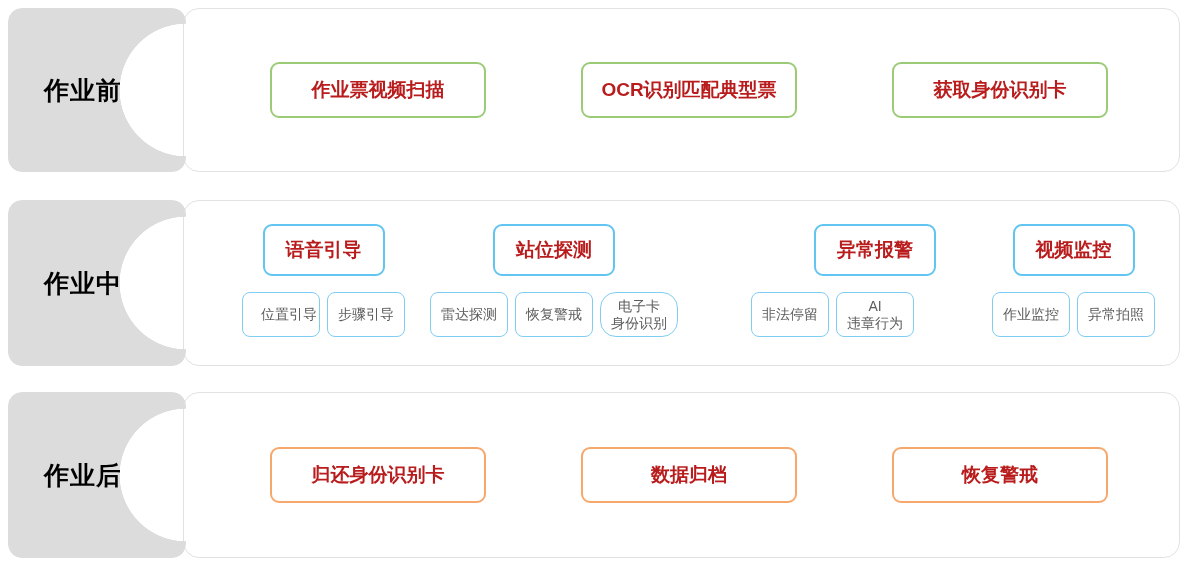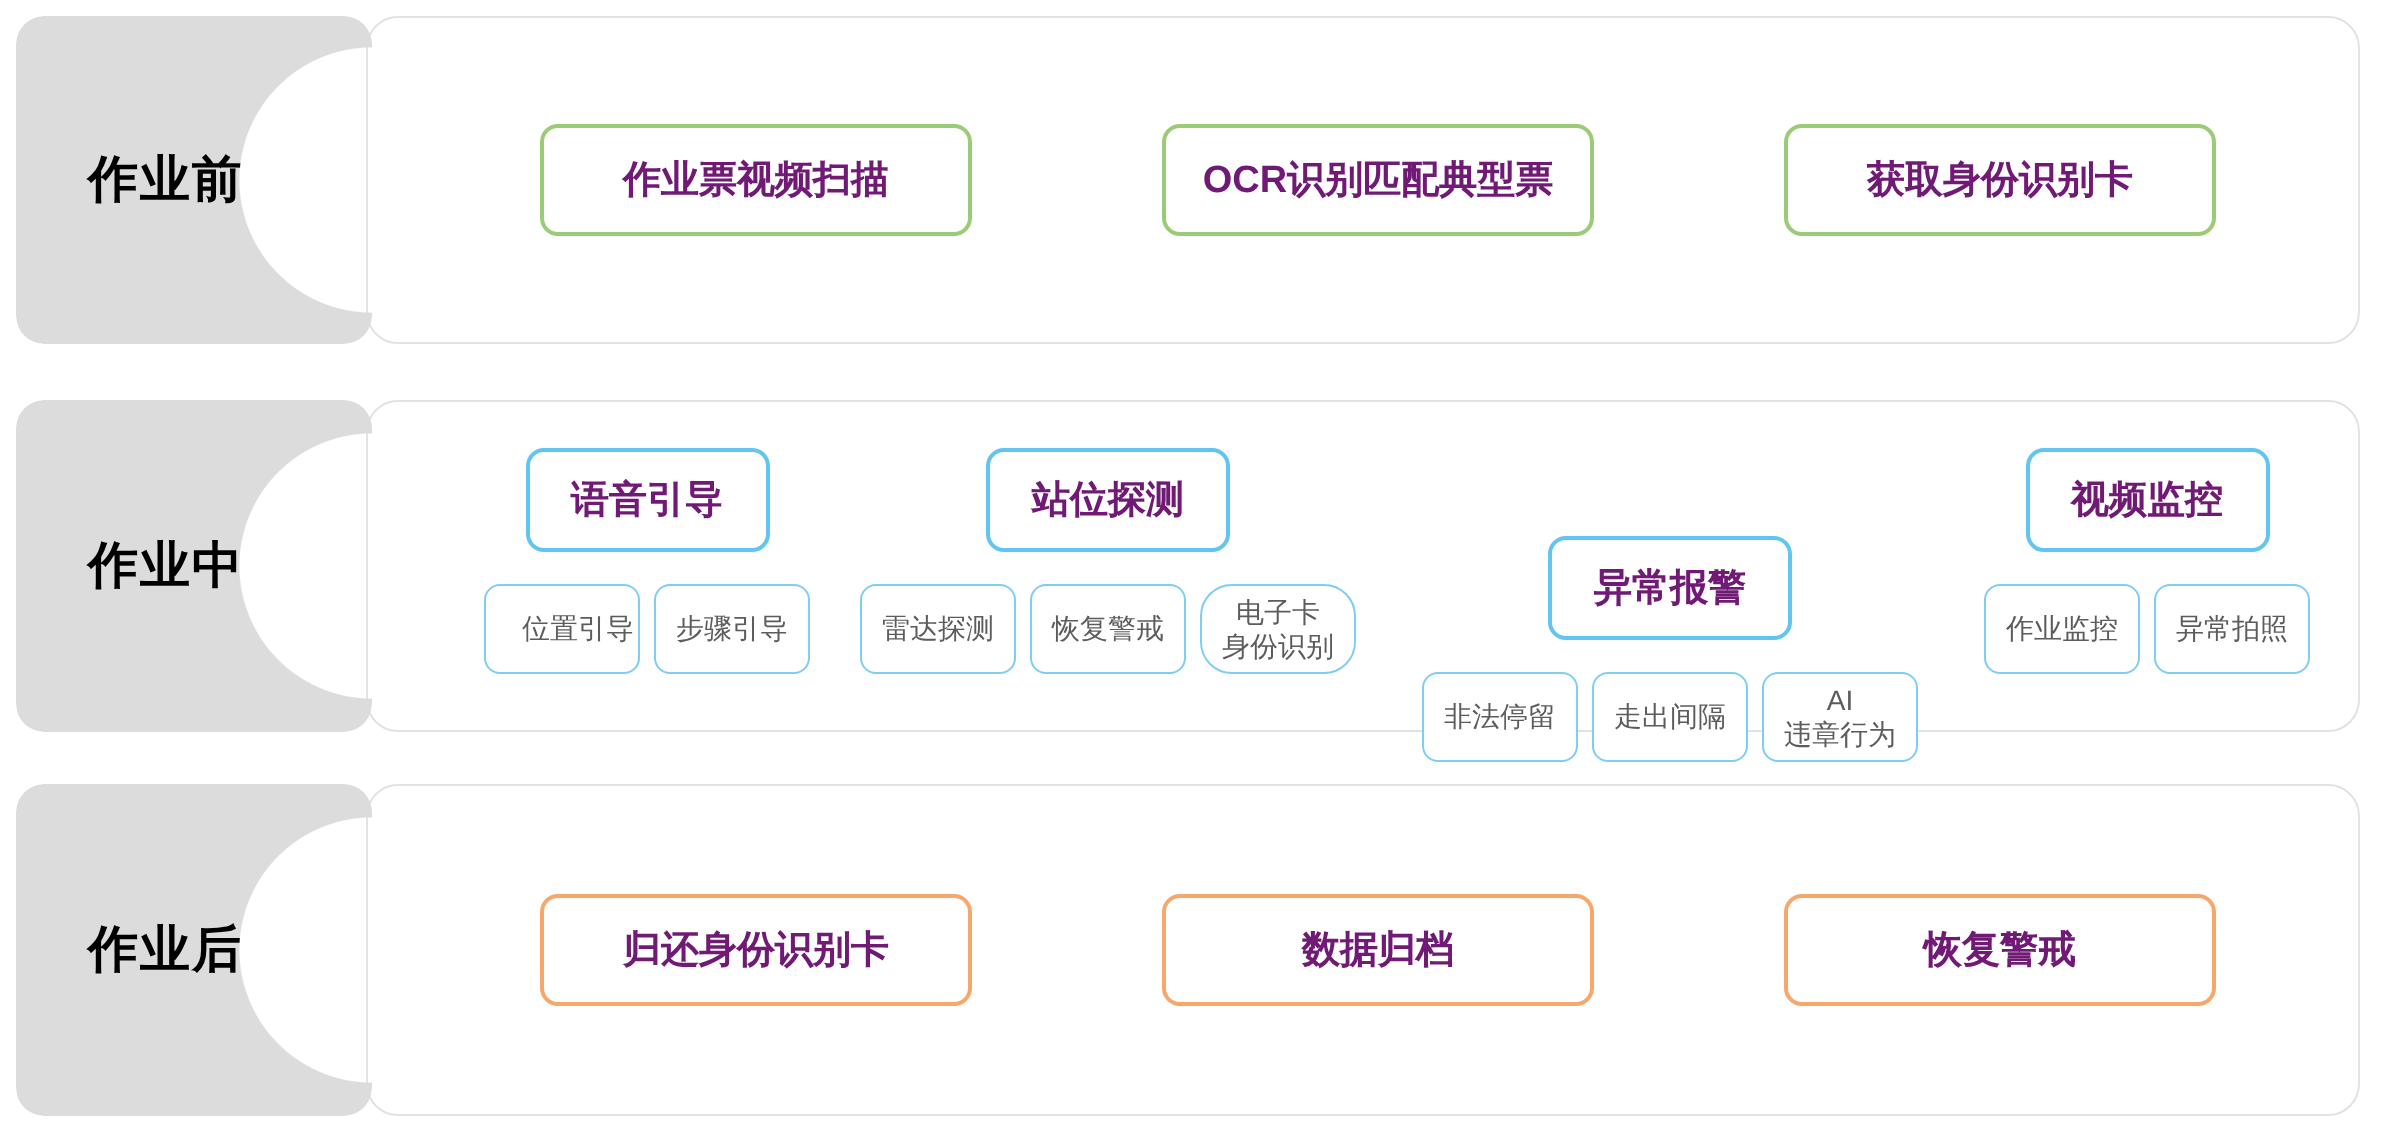--- a/index.html
+++ b/index.html
@@ -79,21 +79,21 @@
     align-items: center;
     justify-content: center;
     text-align: center;
     color: #4a4a4a;
   }
 
   .node.primary {
     border: 2px solid #9ccb78;
     font-size: 19px;
     font-weight: bold;
-    color: #701a75;
+    color: #b91c1c;
   }
   .node.primary.blue  { border-color: #62c4f0; }
   .node.primary.orange{ border-color: #f6a86c; }
 
   .node.leaf {
     border: 1.6px solid #7fcdf2;
     border-radius: 8px;
     font-size: 14px;
     font-weight: normal;
     color: #5c5c5c;
@@ -186,31 +186,26 @@
         </div>
         <div class="node leaf" style="position:relative;border-radius:16px;">
           <span class="two-line">
             <span>电子卡</span>
             <span>身份识别</span>
           </span>
         </div>
       </div>
     </div>
 
-    <div class="group" style="left:711px; width:248px;margin-top:44px;">
+    <div class="group" style="left:751px; width:248px;">
       <div class="node primary blue main">异常报警</div>
       <div class="leaves">
         <div class="node leaf" style="position:relative;">
           <span class="two-line">
             <span>非法停留</span>
-          </span>
-        </div>
-        <div class="node leaf" style="position:relative;">
-          <span class="two-line">
-            <span>走出间隔</span>
           </span>
         </div>
         <div class="node leaf" style="position:relative;">
           <span class="two-line">
             <span>AI</span>
             <span>违章行为</span>
           </span>
         </div>
       </div>
     </div>

